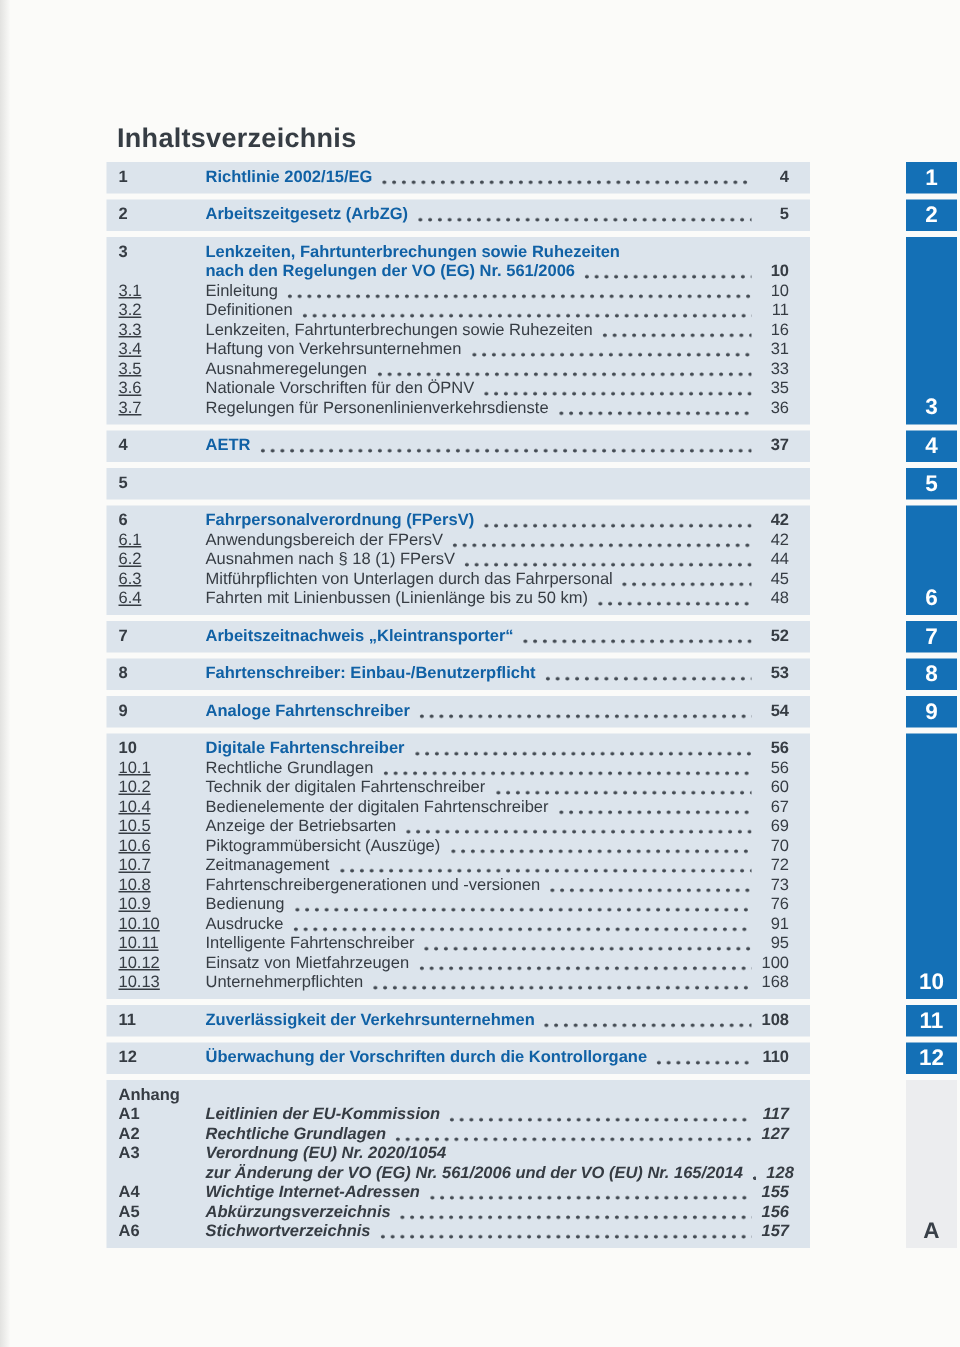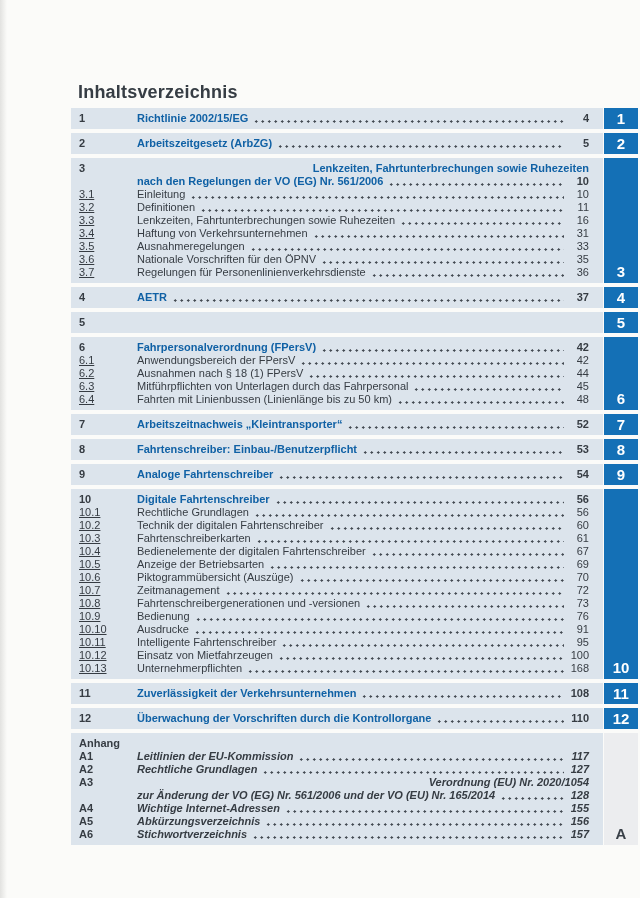--- a/index.html
+++ b/index.html
@@ -7,42 +7,42 @@
     width:640px; height:898px;
     background:#fbfbf9;
     font-family:"Liberation Sans", sans-serif;
     position:relative; overflow:hidden;
   }
   .scan-edge {
     position:absolute; left:0; top:0; bottom:0; width:7px;
     background:linear-gradient(90deg,#dcdcda,rgba(255,255,255,0));
     opacity:.8;
   }
-  .content { position:absolute; left:71px; top:82px; width:532px; }
+  .content { position:absolute; left:71px; top:82px; width:469px; }
   .page-title {
     margin:0 0 6px 7px;
     font-size:18px; line-height:20px; font-weight:bold;
     color:#363d44; letter-spacing:.2px;
   }
   .band {
     background:#dce4ec;
     margin-bottom:4px;
     padding:4px 0;
     position:relative;
   }
   .entry {
     display:flex;
     font-size:11px; line-height:13px;
     color:#363c43;
     padding:0 14px 0 8px;
   }
   .num { width:58px; flex:none; font-weight:bold; white-space:nowrap; }
   .entry.sub .num { font-weight:normal;text-decoration:underline; }
   .ebody { flex:1; min-width:0; }
-  .line { display:flex;justify-content:flex-end; }
+  .line { display:flex; }
   .t { white-space:nowrap; }
   .pg { flex:none; min-width:22px; text-align:right; }
   .entry.main .t { color:#1061a5; font-weight:bold; }
   .entry.main .pg, .entry.main .num { font-weight:bold; }
   .entry.appendix .t, .entry.appendix .pg { font-weight:bold;font-style:italic; }
   .leader { flex:1; position:relative; min-width:12px; }
   .leader::after {
     content:"";
     position:absolute; left:5px; right:3px; bottom:2px; height:3px;
     background-image:radial-gradient(circle,#434a52 1.05px,rgba(0,0,0,0) 1.35px);
@@ -314,30 +314,20 @@
           <span class="num">10.2</span>
           <div class="ebody">
             <div class="line">
               <span class="t">Technik der digitalen Fahrtenschreiber</span>
               <span class="leader"></span>
               <span class="pg">60</span>
             </div>
           </div>
         </div>
         <div class="entry sub">
-          <span class="num">10.3</span>
-          <div class="ebody">
-            <div class="line">
-              <span class="t">Fahrtenschreiberkarten</span>
-              <span class="leader"></span>
-              <span class="pg">61</span>
-            </div>
-          </div>
-        </div>
-        <div class="entry sub">
           <span class="num">10.4</span>
           <div class="ebody">
             <div class="line">
               <span class="t">Bedienelemente der digitalen Fahrtenschreiber</span>
               <span class="leader"></span>
               <span class="pg">67</span>
             </div>
           </div>
         </div>
         <div class="entry sub">

